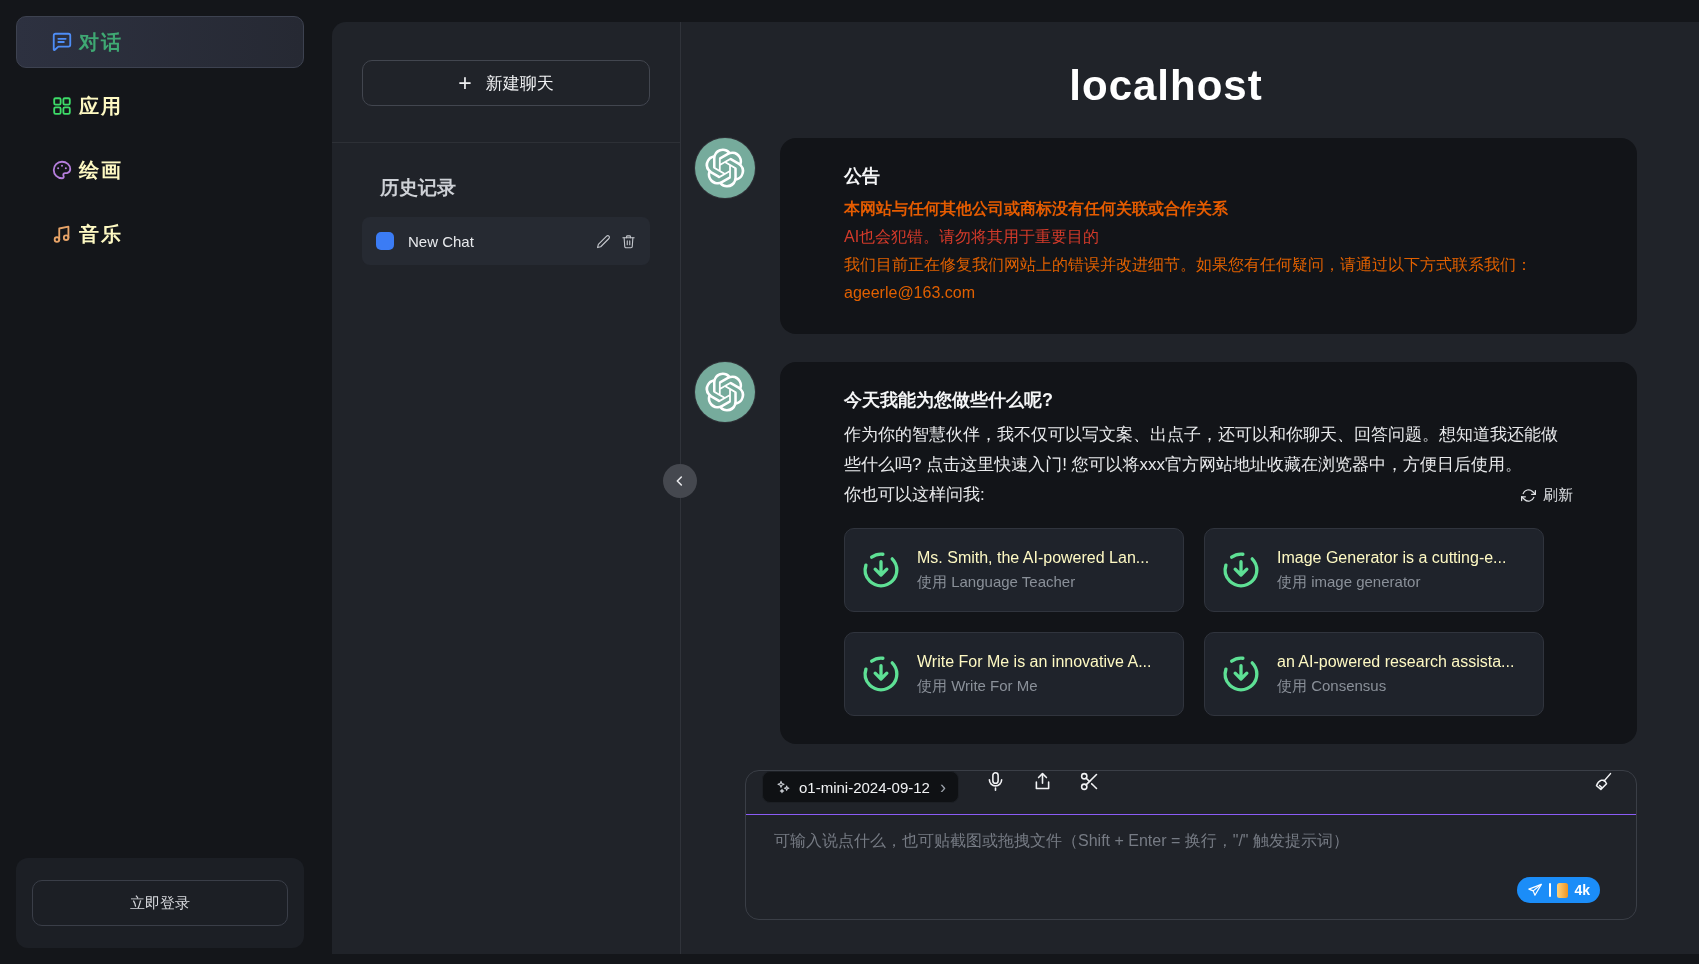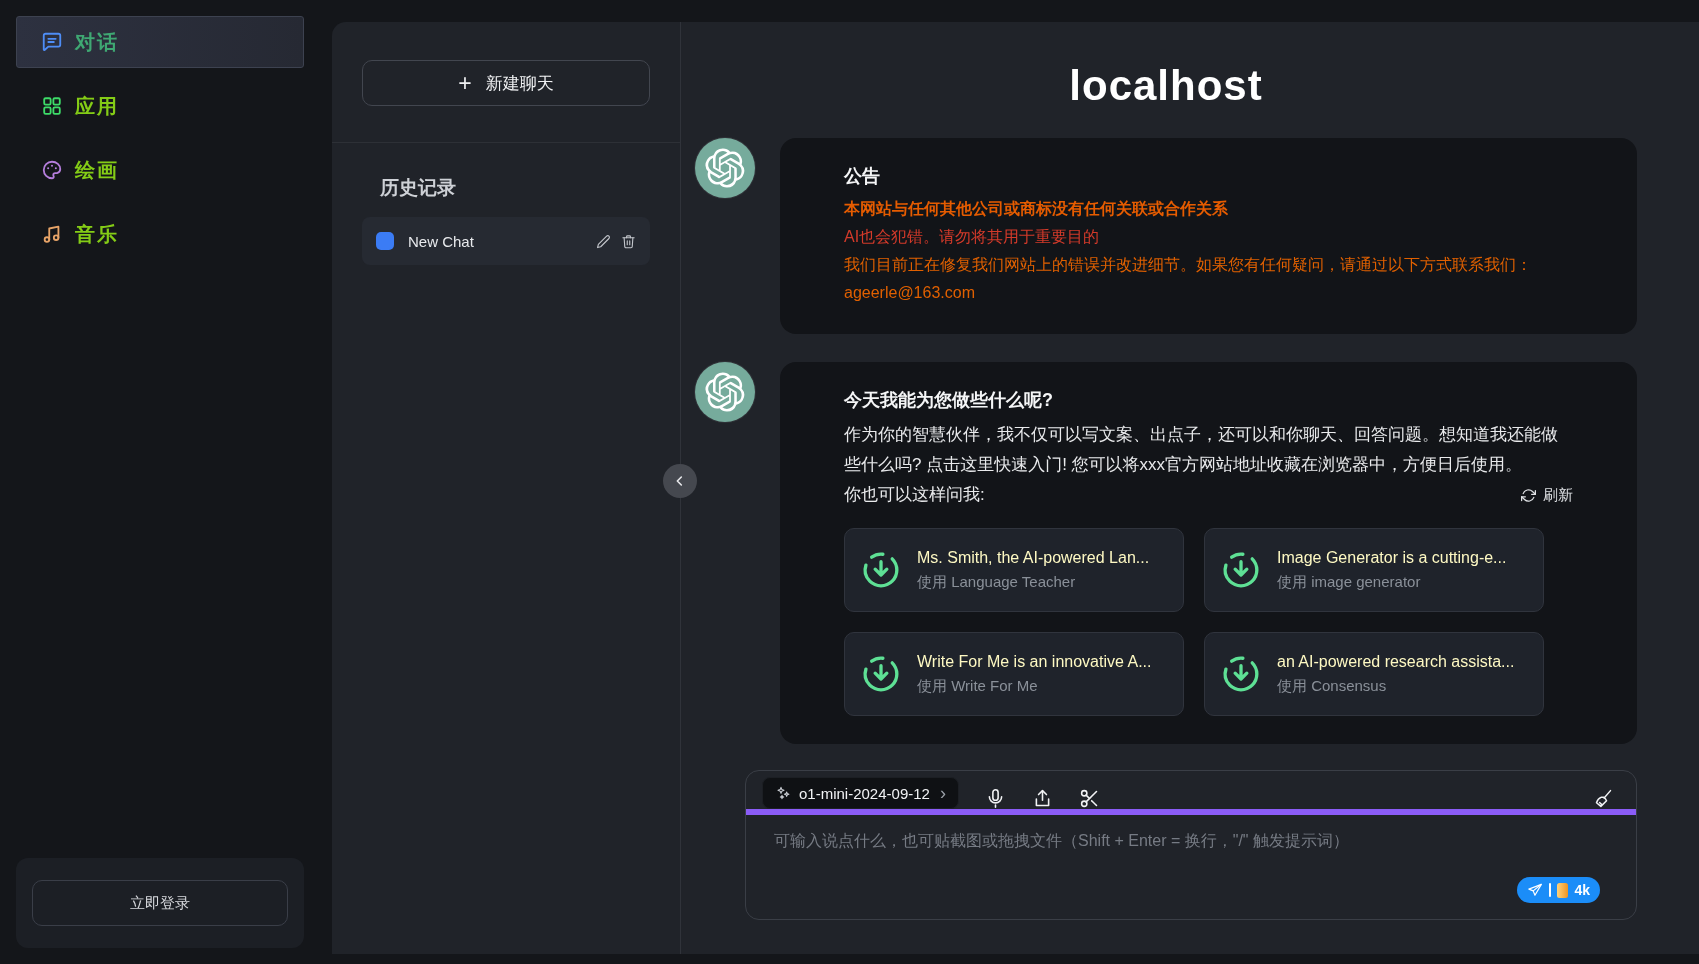--- a/index.html
+++ b/index.html
@@ -6,25 +6,25 @@
   html,body { width:1699px; height:964px; }
   body {
     background:#14161a;
     font-family:"Liberation Sans","DejaVu Sans",sans-serif;
     overflow:hidden;
     display:flex;
     color:#e8eaed;
   }
   
   .sidebar { flex:0 0 320px; width:320px; padding:16px; display:flex; flex-direction:column; }
-  .nav-item { height:52px; border-radius:3px; display:flex; align-items:center; padding-left:24px; gap:12px; margin-bottom:12px; cursor:pointer; border:1px solid transparent; }
+  .nav-item { height:52px; border-radius:10px; display:flex; align-items:center; padding-left:34px; gap:6px; margin-bottom:12px; cursor:pointer; border:1px solid transparent; }
   .nav-item.active { background:linear-gradient(90deg,#2d3140,#262933); border:1px solid #3d4250; }
   .nav-icon { display:flex; }
   .nav-icon svg { width:22px; height:22px; display:block; }
-  .nav-label { font-size:20px; font-weight:700; color:#84cc16; letter-spacing:2px; }
+  .nav-label { font-size:20px; font-weight:700; color:#fef9c3; letter-spacing:2px; }
   .nav-item.active .nav-label { color:#3fa873; }
   .login-card { margin-top:auto; background:#1c1f25; border-radius:12px; padding:22px 16px; }
   .login-btn { width:100%; height:46px; background:transparent; border:1px solid #3a3e48; border-radius:10px; color:#d8dade; font-size:15px; cursor:pointer; font-family:inherit; }
   
   .shell { flex:1; margin:22px 0 10px 12px; background:#202329; border-top-left-radius:14px; display:flex; overflow:hidden; }
   
   .chat-list { flex:0 0 348px; width:348px; padding-top:38px; }
   .newchat-wrap { padding:0 30px 36px; }
   .newchat-btn { width:100%; height:46px; border:1px solid #42464f; background:transparent; border-radius:10px; color:#f0f1f3; font-size:17px; display:flex; align-items:center; justify-content:center; gap:14px; cursor:pointer; font-family:inherit; }
   .plus-glyph { font-size:23px; font-weight:300; line-height:1; color:#f0f1f3; }
@@ -58,21 +58,21 @@
   .refresh-btn svg { width:15px; height:15px; }
   .suggestion-grid { margin-top:18px; display:grid; grid-template-columns:repeat(2,340px); gap:20px; }
   .card { background:#1f232b; border:1px solid #30343d; border-radius:10px; padding:10px 16px; display:flex; align-items:center; gap:16px; cursor:pointer; min-height:84px; }
   .card-icon { flex:0 0 40px; display:flex; }
   .card-icon svg { width:40px; height:40px; }
   .card-texts { min-width:0; }
   .card-title { font-size:16px; color:#fef9c3; white-space:nowrap; overflow:hidden; text-overflow:ellipsis; }
   .card-sub { font-size:15px; color:#8a9099; margin-top:6px; }
   
   .composer { margin:26px 0 0 50px; border:1px solid #3a3e46; border-radius:14px; }
-  .composer-toolbar { height:44px; display:flex; align-items:flex-end; padding:0 16px; border-bottom:6px solid #8b5cf6; }
+  .composer-toolbar { height:44px; display:flex; align-items:flex-start; padding:0 16px; border-bottom:1px solid #8b5cf6; }
   .model-pill { height:32px; background:#0f1114; border:1px solid #1c1f24; border-radius:8px; display:flex; align-items:center; gap:8px; padding:0 12px; color:#f1f2f4; font-size:15px; cursor:pointer; font-family:inherit; }
   .model-pill .sparkle { color:#c9cdd3; display:flex; }
   .model-pill .sparkle svg { width:16px; height:16px; }
   .chev { color:#9aa0a8; font-size:18px; margin-left:2px; line-height:1; }
   .tool-btn { background:none; border:none; color:#f2f3f5; margin-left:26px; cursor:pointer; display:flex; padding:0; }
   .tool-btn svg { width:21px; height:21px; }
   .toolbar-spacer { flex:1; }
   .broom-btn { margin-left:0; margin-right:6px; }
   .composer-input { position:relative; height:104px; }
   .composer-input textarea { width:100%; height:100%; background:transparent; border:none; resize:none; padding:16px 28px; font-size:16px; color:#e8eaed; font-family:inherit; outline:none; }

